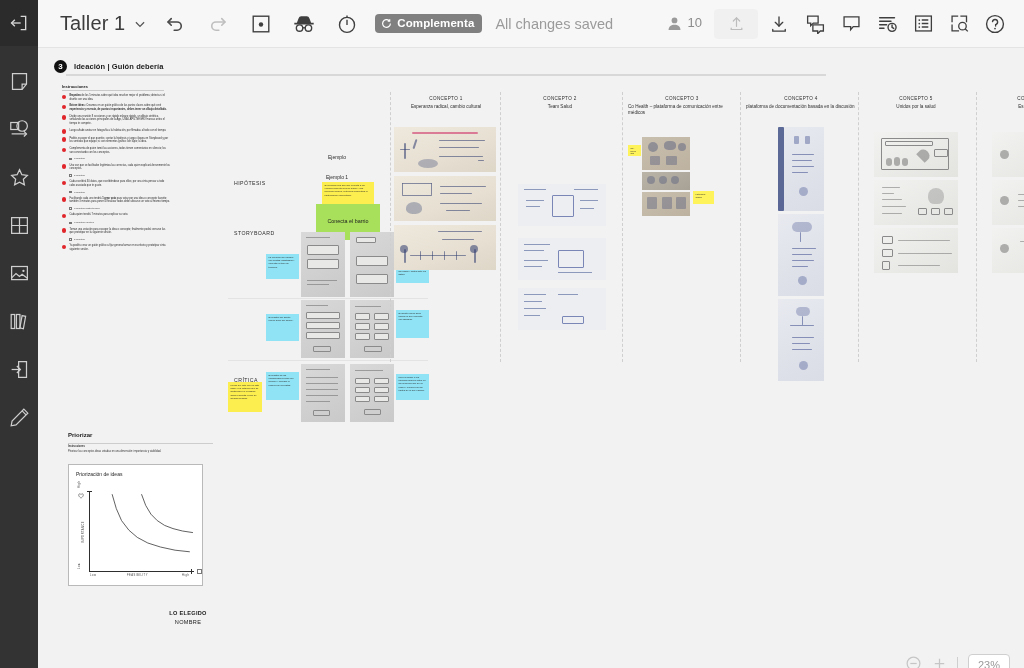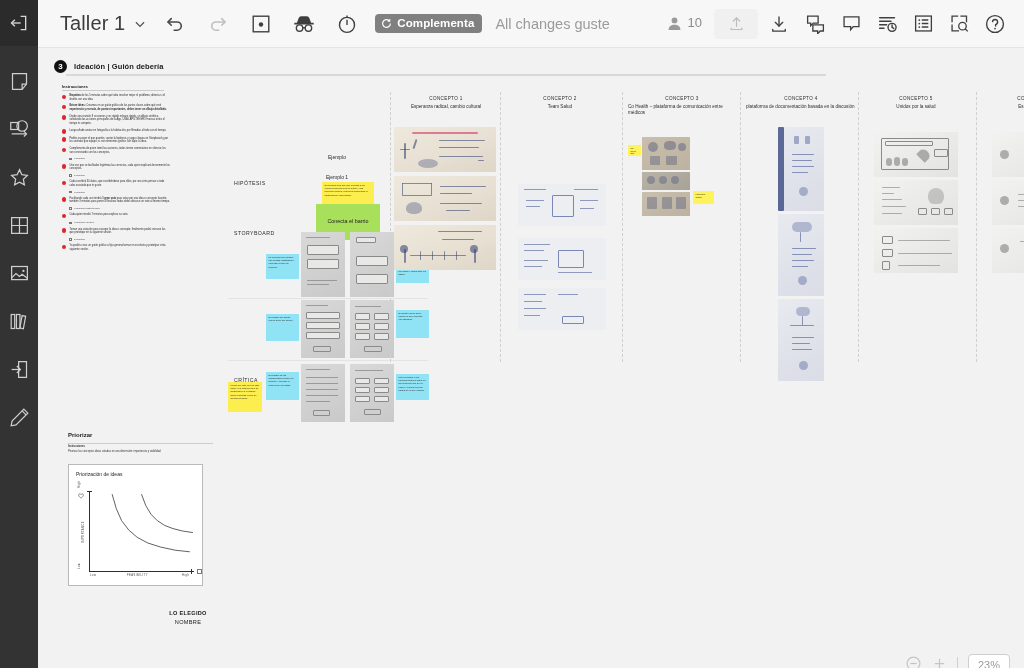--- a/index.html
+++ b/index.html
@@ -259,21 +259,21 @@
           <path d="M12 2.6v2.2"></path>
       </svg>
     </span>
     <span class="facilitator-pill">
       <svg width="11" height="11" viewBox="0 0 24 24" fill="none" stroke="#fff" stroke-width="2.6">
         <path d="M20.5 12a8.5 8.5 0 1 1-2.6-6.1"></path>
           <path d="M19 2.6v4.2h-4.3"></path>
       </svg>
       <span>Complementa</span>
     </span>
-    <span class="saved-text">All changes guste</span>
+    <span class="saved-text">All changes saved</span>
   </div>
 
   <div class="tb-right">
     <span class="member-count">
       <svg width="17" height="17" viewBox="0 0 24 24" fill="#9a9a9a">
         <circle cx="12" cy="7.6" r="4.1"></circle>
           <path d="M3.6 21c0-4.6 3.8-7.2 8.4-7.2s8.4 2.6 8.4 7.2z"></path>
       </svg>
       <span class="num">10</span>
     </span>

